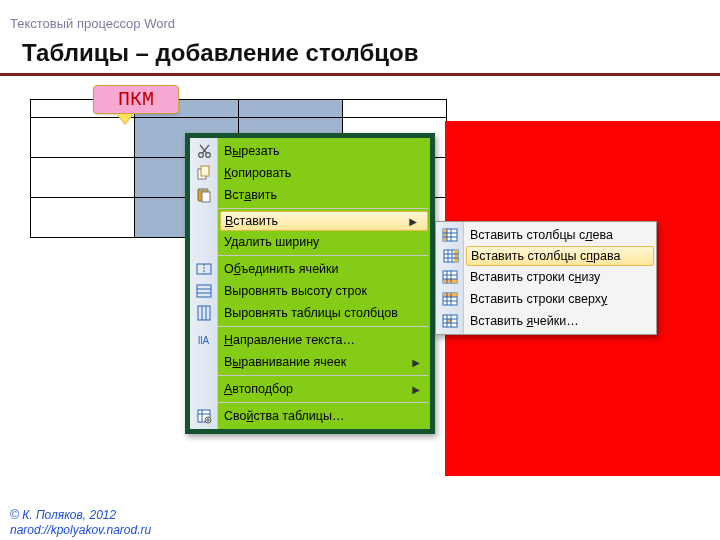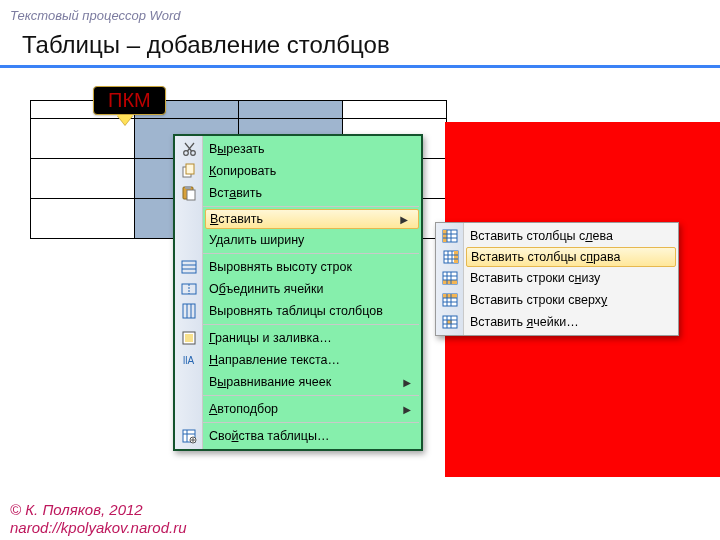--- a/index.html
+++ b/index.html
@@ -6,31 +6,30 @@
   html, body { margin: 0; padding: 0; }
   body {
     width: 720px; height: 540px;
     font-family: "Segoe UI", Tahoma, Arial, sans-serif;
     background: #fff;
     position: relative;
     overflow: hidden;
   }
   .header-band {
     color: #7c7ca0;
-    font-style: italic;
     font-size: 13px;
-    padding: 8px 10px 2px;
+    padding: 16px 10px 2px;
   }
   .title {
     font-size: 24px;
-    font-weight: normal;
+    font-weight: bold;
     color: #111;
     padding: 6px 10px 6px 22px;
-    border-bottom: 3px solid #3b82f6;
-    margin-bottom: 18px;
+    border-bottom: 3px solid #7f1d1d;
+    margin-bottom: 9px;
   }
   .stage { position: relative; width: 100%; height: 430px; }
   
   .wtable {
     position: absolute;
     left: 30px; top: 14px;
     border-collapse: collapse;
   }
   .wtable td {
     border: 1px solid #000;
@@ -39,50 +38,51 @@
   }
   .wtable td.sel { background: #9fb5cf; }
   .wtable tr:first-child td { height: 18px; }
   
   .pkm {
     position: absolute;
     left: 93px; top: 0px;
     z-index: 5;
   }
   .pkm-box {
-    background: #000000;
+    background: #f9a8d4;
     border: 1px solid #caa63a;
     border-radius: 4px;
-    padding: 2px 14px;
+    padding: 2px 24px;
     font-size: 20px;
     color: #b00;
     box-shadow: 0 1px 2px rgba(0,0,0,.2);
+    font-family: Liberation Mono, monospace;
   }
   .pkm-tail {
     width: 0; height: 0;
     border-left: 8px solid transparent;
     border-right: 8px solid transparent;
     border-top: 10px solid #ffe15a;
     margin-left: 24px;
     filter: drop-shadow(0 1px 0 #caa63a);
   }
   
   .redblock {
     position: absolute;
     left: 445px; top: 36px;
     width: 275px; height: 355px;
     background: #fe0101;
   }
   
   .menu {
     position: absolute;
-    left: 173px; top: 48px;
+    left: 185px; top: 48px;
     width: 250px;
-    background: #86efac;
-    border: 2px solid #14532d;
+    background: #84cc16;
+    border: 5px solid #14532d;
     box-shadow: 2px 3px 6px rgba(0,0,0,.35);
     font-size: 12.5px;
     z-index: 10;
   }
   .menu-inner { display: flex; }
   .icon-col {
     width: 28px;
     background: linear-gradient(to right,#e9eef6,#dbe3ef);
     border-right: 1px solid #c9c9c9;
   }
@@ -109,35 +109,35 @@
   .mi.hl .ic { margin-left: -30px; }
   .sep {
     height: 1px; margin: 2px 2px 2px 0;
     background: #c9c9c9;
   }
   u.ak { text-decoration: underline; }
   
   .submenu {
     position: absolute;
     left: 435px; top: 136px;
-    width: 244px;
+    width: 222px;
     background: #f4f4f4;
     border: 1px solid #9a9a9a;
     box-shadow: 2px 3px 6px rgba(0,0,0,.35);
     font-size: 12.5px;
     z-index: 20;
   }
   
   svg { display: block; }
   .footer {
     position: absolute;
     left: 10px; bottom: 2px;
-    font-size: 15px;
+    font-size: 12px;
     font-style: italic;
-    color: #be185d;
+    color: #1d4ed8;
     line-height: 1.25;
   }
 </style>
 </head>
 <body>
 
 <div class="header-band">Текстовый процессор Word</div>
 <div class="title">Таблицы – добавление столбцов</div>
 
 <div class="stage">
@@ -228,58 +228,49 @@
         <div class="mi">
           <span class="ic"></span>
           <span class="lbl">Удалить ширину</span>
         </div>
 
         <div class="sep"></div>
 
         <div class="mi">
           <span class="ic">
             <svg width="16" height="16">
+                <rect x="1" y="3" width="14" height="10" fill="none" stroke="#2767b3"></rect>
+                <path d="M8 3 v10" stroke="#2767b3" stroke-dasharray="2 1"></path>
+              </svg>
+          </span>
+          <span class="lbl">О<u class="ak">б</u>ъединить ячейки</span>
+        </div>
+
+        <div class="mi">
+          <span class="ic">
+            <svg width="16" height="16">
                 <rect x="1" y="2" width="14" height="12" fill="none" stroke="#2767b3"></rect>
                 <path d="M1 6 h14 M1 10 h14" stroke="#2767b3"></path>
               </svg>
           </span>
           <span class="lbl">Выровнять высоту строк</span>
         </div>
 
         <div class="mi">
           <span class="ic">
             <svg width="16" height="16">
-                <rect x="1" y="3" width="14" height="10" fill="none" stroke="#2767b3"></rect>
-                <path d="M8 3 v10" stroke="#2767b3" stroke-dasharray="2 1"></path>
-              </svg>
-          </span>
-          <span class="lbl">О<u class="ak">б</u>ъединить ячейки</span>
-        </div>
-
-        <div class="mi">
-          <span class="ic">
-            <svg width="16" height="16">
                 <rect x="2" y="1" width="12" height="14" fill="none" stroke="#2767b3"></rect>
                 <path d="M6 1 v14 M10 1 v14" stroke="#2767b3"></path>
               </svg>
           </span>
           <span class="lbl">Выровнять таблицы столбцов</span>
         </div>
 
         <div class="sep"></div>
 
-        <div class="mi">
-          <span class="ic">
-            <svg width="16" height="16">
-                <rect x="2" y="2" width="12" height="12" fill="#fff" stroke="#555"></rect>
-                <rect x="4" y="4" width="8" height="8" fill="#f7e08c"></rect>
-              </svg>
-          </span>
-          <span class="lbl"><u class="ak">Г</u>раницы и заливка…</span>
-        </div>
 
         <div class="mi">
           <span class="ic">
             <svg width="16" height="16">
                 <text x="2" y="12" font-size="10" fill="#2767b3" font-family="Arial">llA</text>
               </svg>
           </span>
           <span class="lbl"><u class="ak">Н</u>аправление текста…</span>
         </div>
 

